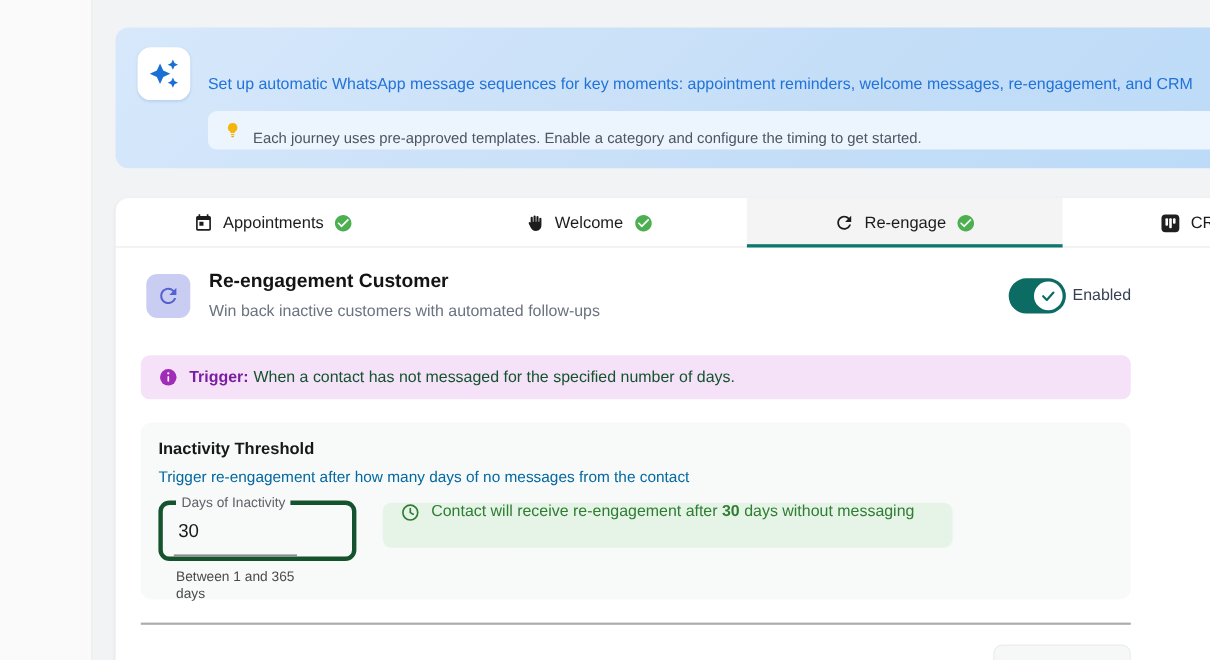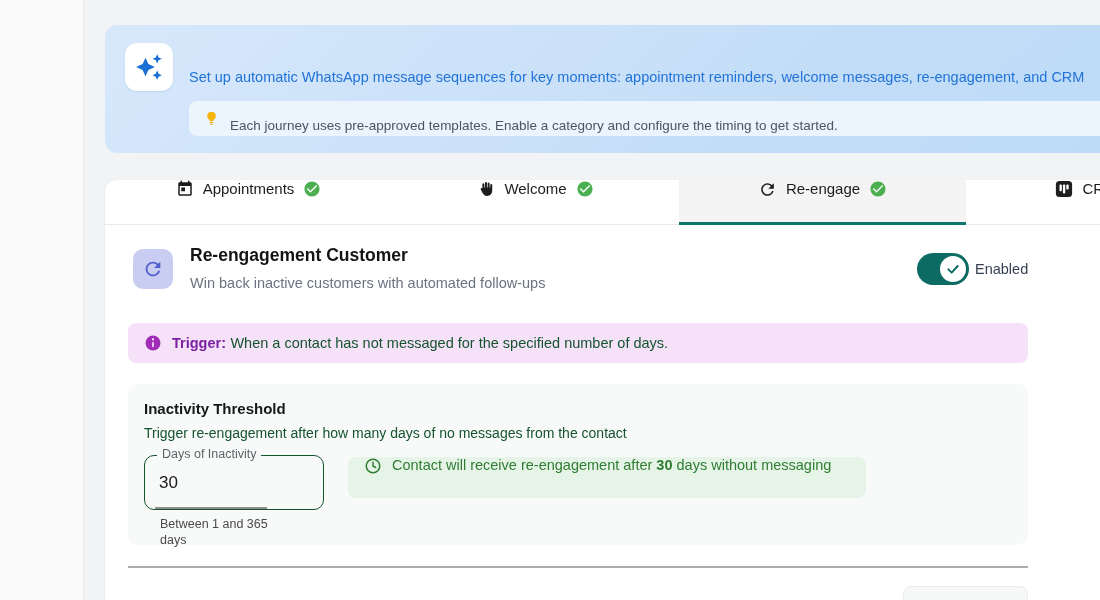--- a/index.html
+++ b/index.html
@@ -21,21 +21,21 @@
     white-space: nowrap; overflow: hidden; width: 1050px; }
   .tip-box { position: absolute; left: 84px; top: 76px; width: 1050px; height: 35px;
     background: #ecf4fd; border-radius: 8px; display: flex; align-items: center; gap: 10px; padding: 0 14px; }
   .tip-text { font-size: 13.5px; color: #4b5563; white-space: nowrap; margin-top: 14px; }
 
   
   .card { position: absolute; left: 105px; top: 180px; width: 1150px; height: 420px;
     background: #ffffff; border-radius: 12px 12px 0 0; box-shadow: 0 1px 3px rgba(0,0,0,.08); }
   .tabbar { position: absolute; left: 0; top: 0; width: 100%; height: 45px;
     border-bottom: 1px solid #e9e9e9; display: flex; }
-  .tab { height: 45px; display: flex; align-items: flex-start; justify-content: center; gap: 9px;
+  .tab { height: 45px; display: flex; align-items: center; justify-content: center; gap: 9px;
     cursor: pointer; position: relative; }
   .tab-0, .tab-1, .tab-2 { width: 287px; }
   .tab-3 { width: 240px; }
   .tab-label { font-size: 15px; color: #1c1c1c; font-weight: 500; }
   .tab.active { background: #f4f4f4; }
   .tab.active::after { content: ""; position: absolute; left: 0; bottom: 0; width: 100%; height: 3px; background: #0f766e; }
 
   
   .section-icon { position: absolute; left: 28px; top: 69px; width: 40px; height: 40px;
     background: #c9cdf2; border-radius: 10px; display: flex; align-items: center; justify-content: center; }
@@ -51,23 +51,23 @@
   
   .trigger { position: absolute; left: 23px; top: 143px; width: 900px; height: 40px;
     background: #f5e2f8; border-radius: 8px; display: flex; align-items: center; gap: 10px; padding: 0 16px; }
   .trigger-bold { font-size: 14.5px; font-weight: bold; color: #7b1fa2; }
   .trigger-text { font-size: 14.5px; color: #14532d; }
 
   
   .panel { position: absolute; left: 23px; top: 204px; width: 900px; height: 161px;
     background: #f8f9f9; border-radius: 10px; }
   .panel-title { position: absolute; left: 16px; top: 16px; font-size: 15px; font-weight: 600; color: #16181a; }
-  .panel-desc { position: absolute; left: 16px; top: 41px; font-size: 14px; color: #14532d; }
+  .panel-desc { position: absolute; left: 16px; top: 41px; font-size: 14px; color: #0369a1; }
   .field { position: absolute; left: 16px; top: 71px; width: 180px; height: 55px;
-    border: 1px solid #14532d; border-radius: 10px; background: transparent; }
+    border: 4px solid #14532d; border-radius: 10px; background: transparent; }
   .field-label { position: absolute; left: 12px; top: -9px; background: #f8f9f9; padding: 0 5px;
     font-size: 12.5px; color: #5f6368; }
   .field-input { position: absolute; left: 14px; top: 0; width: 140px; height: 100%;
     border: none; background: transparent; font-family: "Liberation Sans", sans-serif;
     font-size: 17px; color: #1b1b1b; outline: none; }
   .field-underline { position: absolute; left: 10px; bottom: 0; width: 112px; height: 2px; background: #8f8f8f; }
   .field-helper { position: absolute; left: 32px; top: 132px; width: 130px;
     font-size: 12.5px; color: #4a4a4a; line-height: 1.3; }
 
   .notice { position: absolute; left: 220px; top: 73px; width: 518px; height: 41px;

